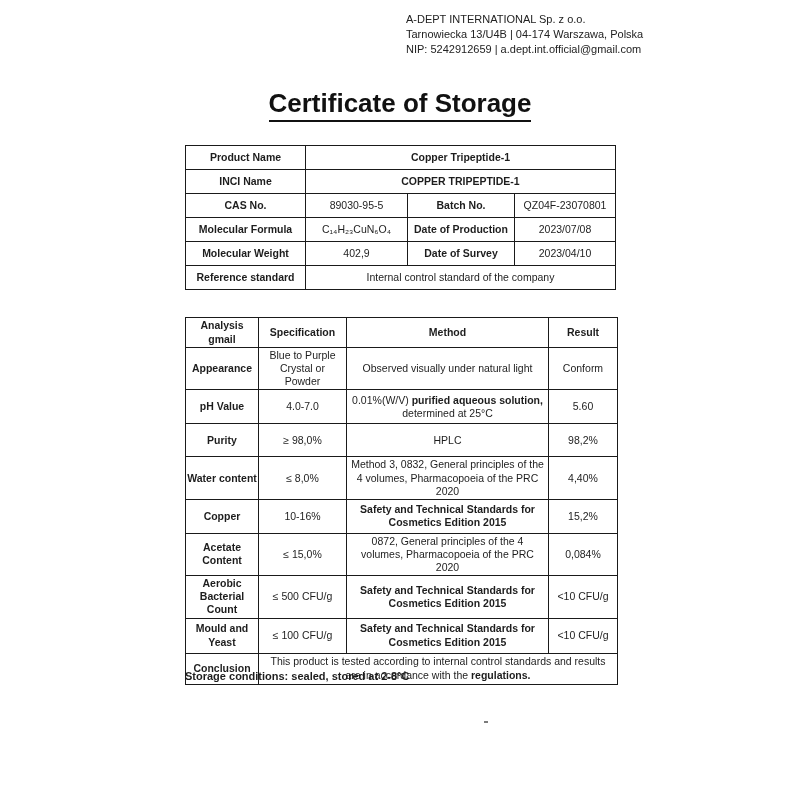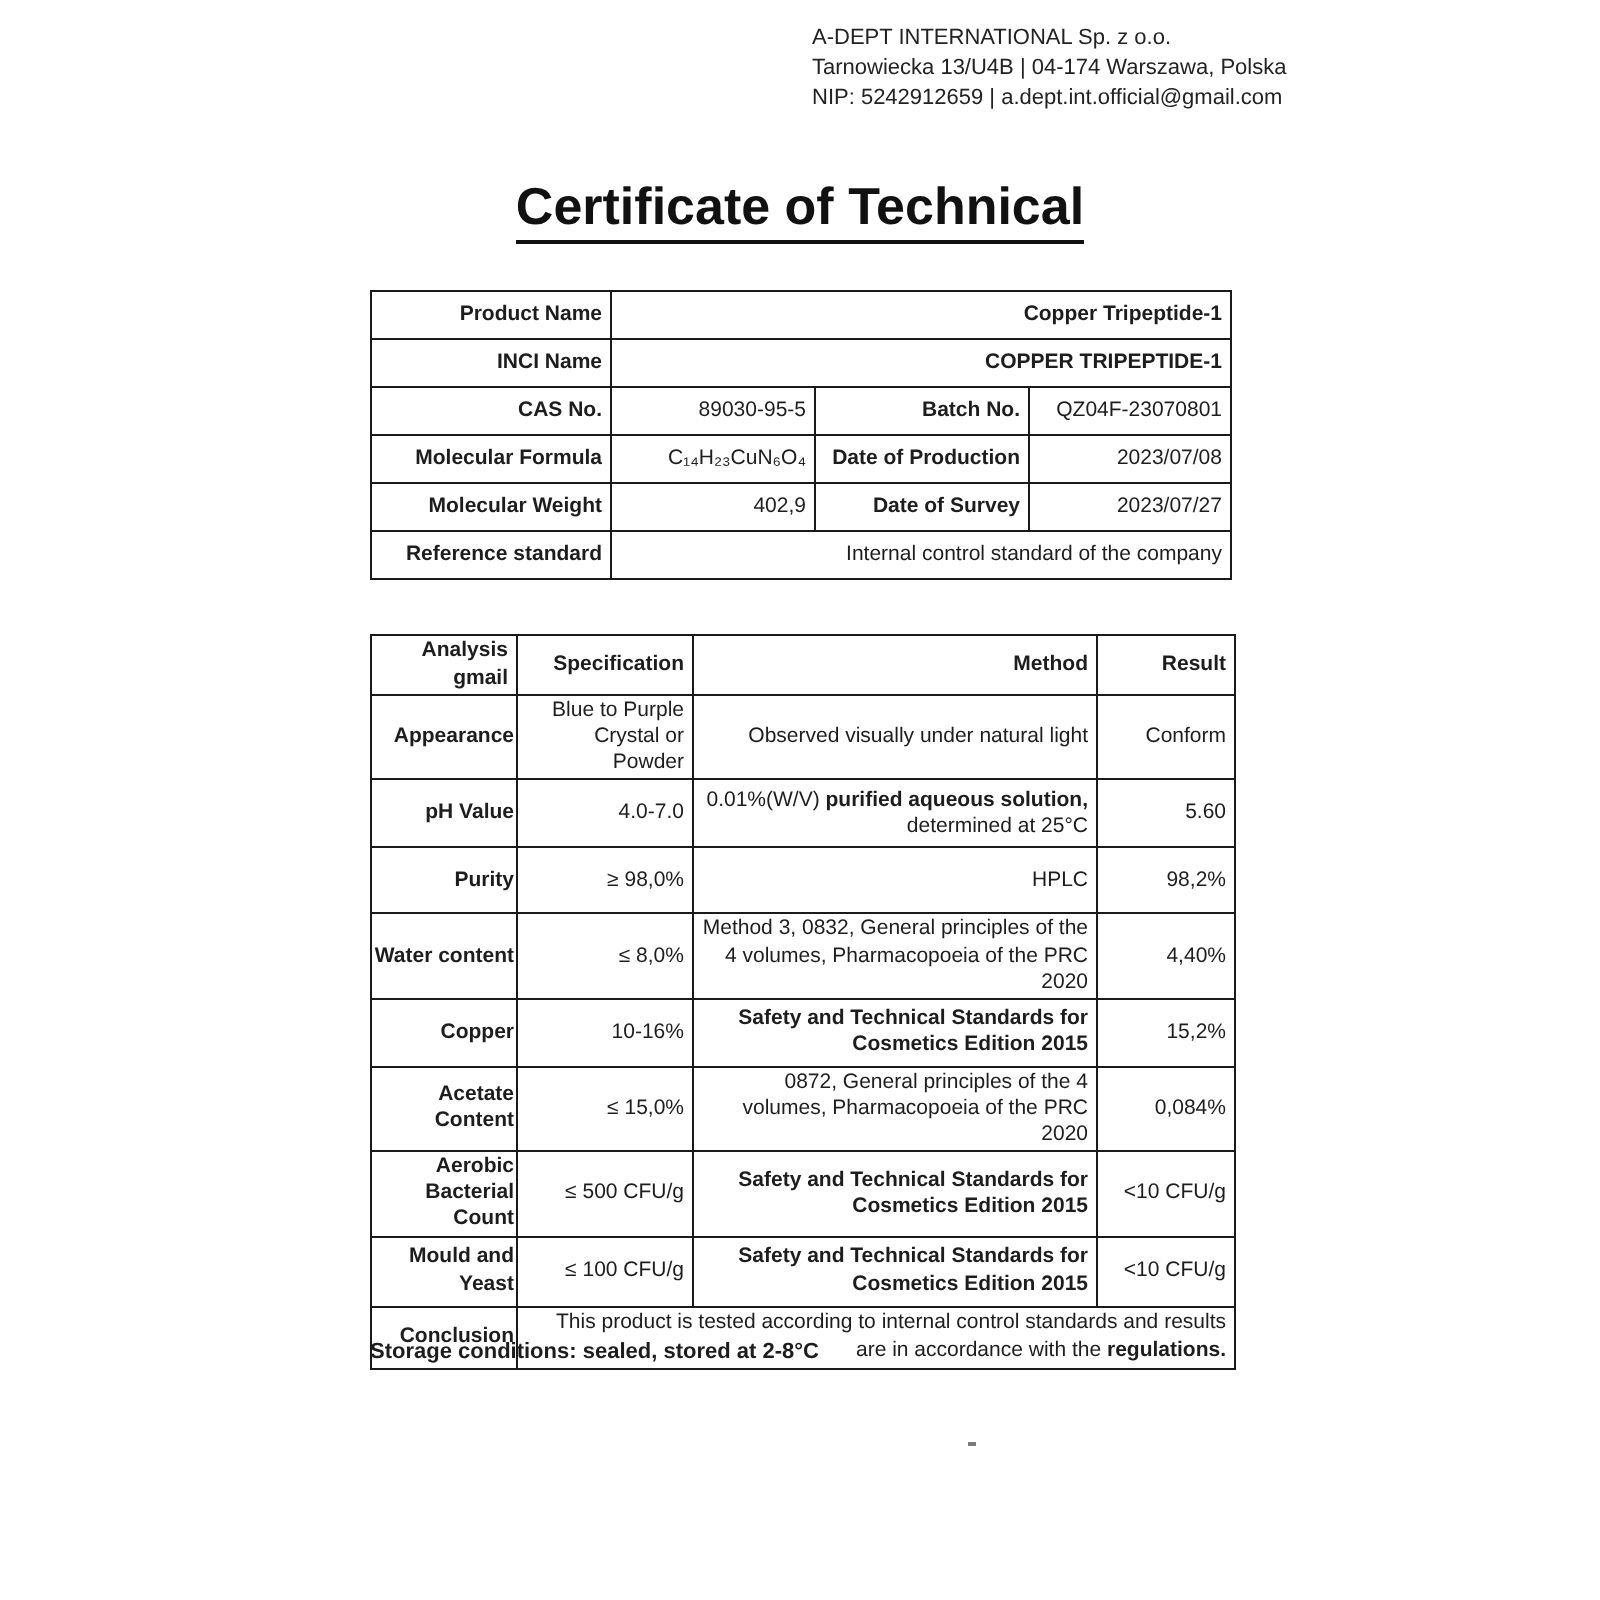--- a/index.html
+++ b/index.html
@@ -41,21 +41,21 @@
 
   
   table {
     border-collapse: collapse;
     table-layout: fixed;
     font-size: 10.5px;
     color: #1d1d1d;
   }
   td {
     border: 1px solid #1a1a1a;
-    text-align: right;
+    text-align: center;
     vertical-align: middle;
     padding: 1px 4px;
     line-height: 1.25;
     overflow: hidden;
   }
   .b { font-weight: bold; }
 
   
   .product-table {
     position: absolute;
@@ -97,21 +97,21 @@
 
 <div class="page">
 
   <div class="header-block">
     <div>A-DEPT INTERNATIONAL Sp. z o.o.</div>
     <div>Tarnowiecka 13/U4B | 04-174 Warszawa, Polska</div>
     <div>NIP: 5242912659 | a.dept.int.official@gmail.com</div>
   </div>
 
   <div class="title-wrap">
-    <span class="title">Certificate of Technical</span>
+    <span class="title">Certificate of Storage</span>
   </div>
 
   <table class="product-table">
     <colgroup>
       <col style="width:120px">
         <col style="width:102px">
         <col style="width:107px">
         <col style="width:101px">
     </colgroup>
     <tbody>
@@ -132,21 +132,21 @@
     <tr>
       <td class="b">Molecular Formula</td>
       <td>C₁₄H₂₃CuN₆O₄</td>
       <td class="b">Date of Production</td>
       <td>2023/07/08</td>
     </tr>
     <tr>
       <td class="b">Molecular Weight</td>
       <td>402,9</td>
       <td class="b">Date of Survey</td>
-      <td>2023/07/27</td>
+      <td>2023/04/10</td>
     </tr>
     <tr>
       <td class="b">Reference standard</td>
       <td colspan="3">Internal control standard of the company</td>
     </tr>
   </tbody>
     </table>
 
   <table class="analysis-table">
     <colgroup>

